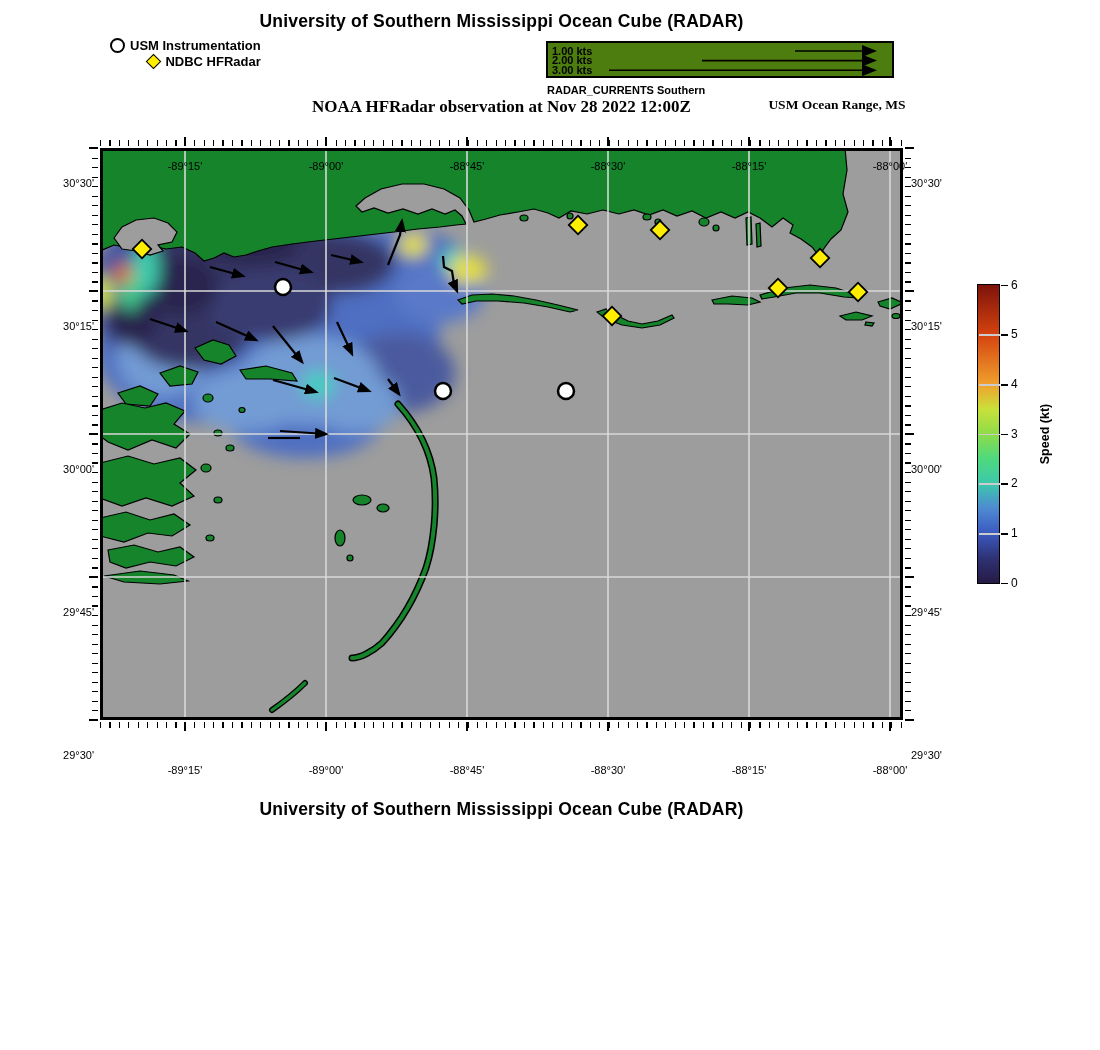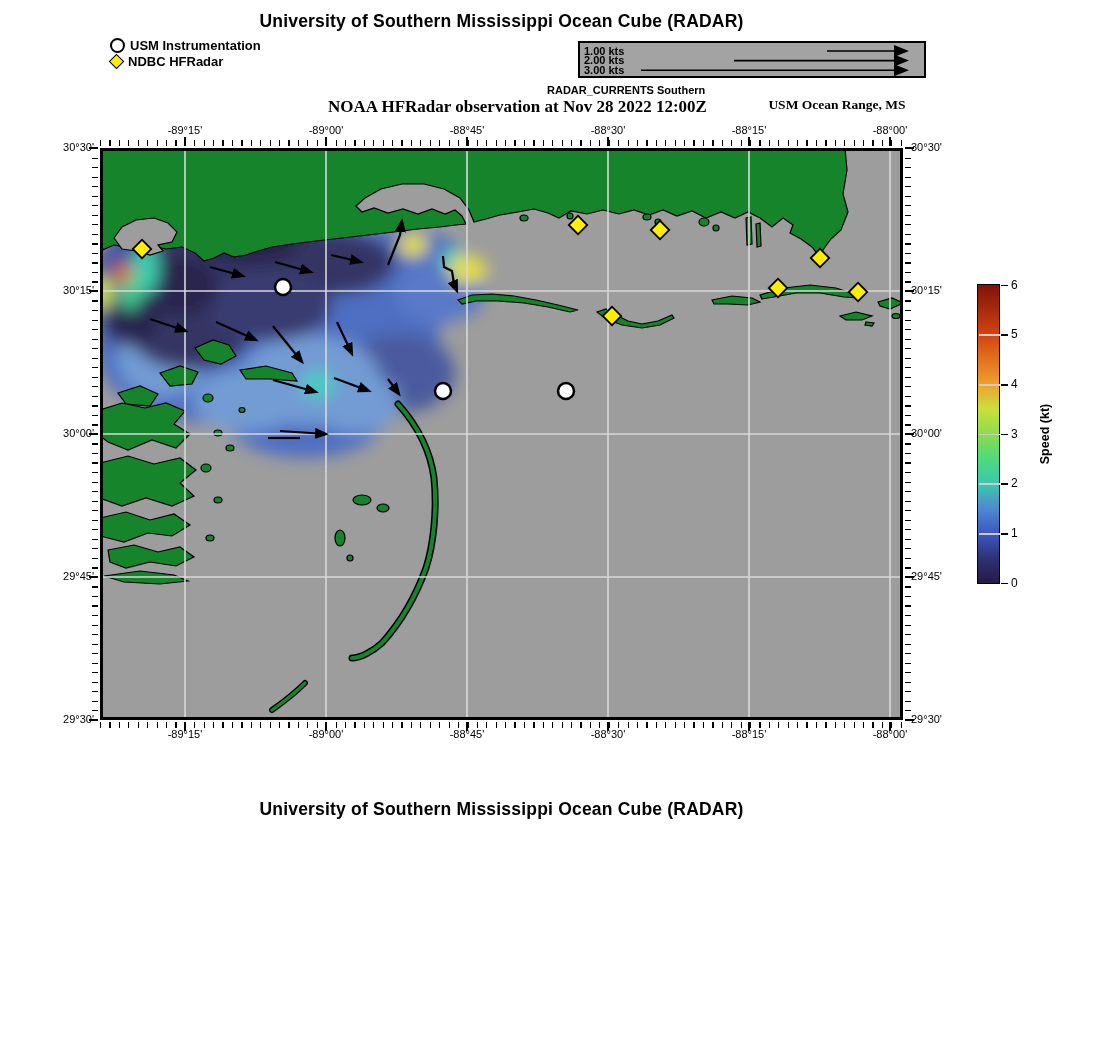--- a/index.html
+++ b/index.html
@@ -1,28 +1,28 @@
 <!DOCTYPE html>
 <html><head>
 <meta charset="utf-8">
 <style>
   html,body{margin:0;padding:0;background:#fff;}
   body{width:1100px;height:1050px;position:relative;font-family:"Liberation Sans",sans-serif;color:#000;overflow:hidden;}
   .abs{position:absolute;}
   .title{left:100px;top:11px;width:803px;text-align:center;font-size:17.5px;font-weight:bold;letter-spacing:0.2px;}
   .footer-title{left:100px;top:799px;width:803px;text-align:center;font-size:17.5px;font-weight:bold;letter-spacing:0.2px;}
   .legend{left:110px;top:37px;}
-  .legend-row{display:flex;align-items:center;height:16px;font-size:13px;font-weight:bold;}
+  .legend-row{display:flex;align-items:center;height:16px;font-size:13px;font-weight:bold;justify-content:flex-end;}
   .legend-circle{width:11px;height:11px;border:2px solid #000;border-radius:50%;background:#fff;margin-right:5px;flex:0 0 auto;}
   .legend-diamond{width:9px;height:9px;border:1.6px solid #000;background:#ffee00;transform:rotate(45deg);margin:1px 6px 0 1px;flex:0 0 auto;}
-  .scalebox{left:578px;top:41px;width:344px;height:33px;border:2.5px solid #000;background:#a3a3a3;}
+  .scalebox{left:546px;top:41px;width:344px;height:33px;border:2.5px solid #000;background:#4d7c0f;}
   .scale-caption{left:547px;top:84px;font-size:11px;font-weight:bold;}
-  .subtitle{left:116px;top:97px;width:803px;text-align:center;font-family:"Liberation Serif",serif;font-size:17px;font-weight:bold;}
+  .subtitle{left:100px;top:97px;width:803px;text-align:center;font-family:"Liberation Serif",serif;font-size:17px;font-weight:bold;}
   .range-label{left:762px;top:97px;width:150px;text-align:center;font-family:"Liberation Serif",serif;font-size:13.5px;font-weight:bold;}
-  .axis-label{font-size:11px;white-space:nowrap;}
+  .axis-label{font-size:11px;white-space:nowrap;margin-top:36px;}
   .tickstrip-h{height:6px;background:repeating-linear-gradient(to right,#000 0 1.2px,transparent 1.2px 9.42px);}
   .tickstrip-v{width:6px;background:repeating-linear-gradient(to bottom,#000 0 1.2px,transparent 1.2px 9.53px);}
   .cbar-wrap{left:977px;top:284px;}
   .cbar{position:absolute;left:0;top:0;width:21px;height:298px;border:1.5px solid #000;}
   .cbar-grid{position:absolute;width:21px;height:1.5px;background:#cccccc;left:1.5px;}
   .cbar-tick{position:absolute;width:7px;height:1.5px;background:#000;left:24px;}
   .cbar-label{position:absolute;left:34px;font-size:12px;}
   .cbar-title{left:1002px;top:427px;width:86px;text-align:center;font-size:12.5px;font-weight:bold;transform:rotate(-90deg);}
 </style>
 </head>

